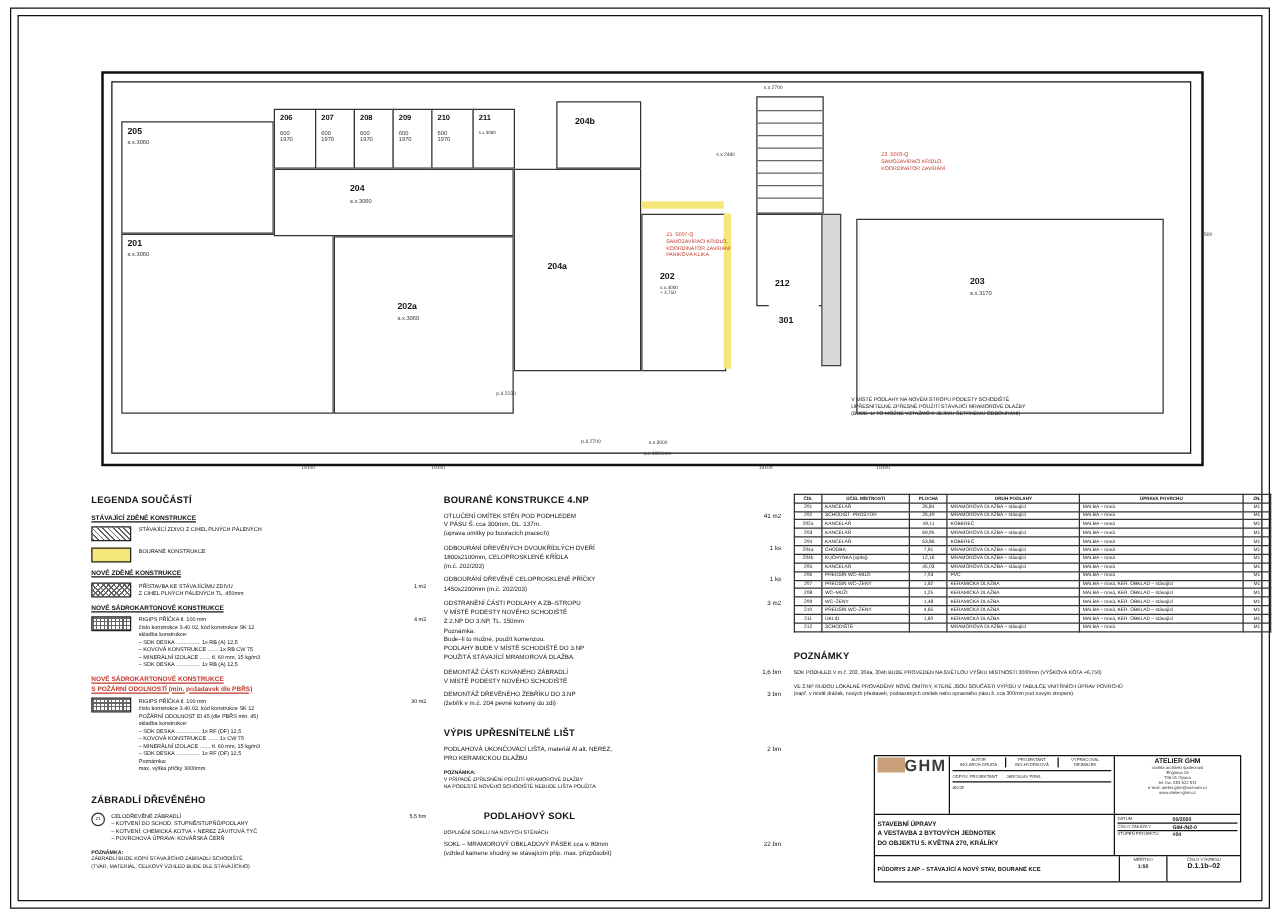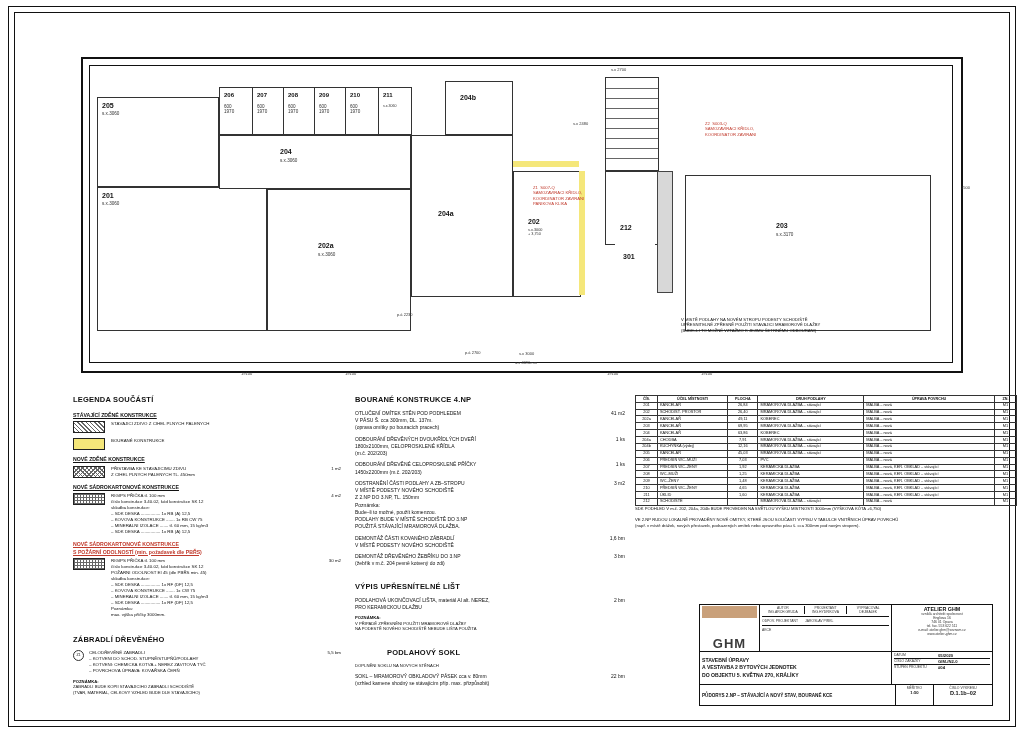--- a/index.html
+++ b/index.html
@@ -520,28 +520,29 @@
               <td class="c">212</td>
               <td>SCHODIŠTĚ</td>
               <td class="c"></td>
               <td>MRAMOROVÁ DLAŽBA – stávající</td>
               <td>MALBA – nová</td>
               <td class="c">M1</td>
             </tr>
         </tbody>
       </table>
 
+      <h3 style="margin-top:14px;">POZNÁMKY</h3>
       <div class="mini" style="margin-bottom:6px;">SDK PODHLED V m.č. 202, 204a, 204b BUDE PROVEDEN NA SVĚTLOU VÝŠKU MÍSTNOSTI 3000mm (VÝŠKOVÁ KÓTA +6,750)</div>
       <div class="mini" style="white-space:pre-line;">VE 2.NP RUDOU LOKÁLNĚ PROVÁDĚNY NOVÉ OMÍTKY, KTERÉ JSOU SOUČÁSTÍ VÝPISU V TABULCE VNITŘNÍCH ÚPRAV POVRCHŮ
 (např. v místě drážek, nových přestaveb, podsazených omítek nebo opravného pásu š. cca 300mm pod novým stropem).</div>
     </div>
 
     <div class="titleblock">
       <div class="tb-row" style="height:46px;">
-        <div class="tb-cell" style="width:60px;display:flex;flex-direction:column;justify-content:space-between;">
+        <div class="tb-cell" style="width:60px;display:flex;flex-direction:row;justify-content:flex-start;">
           <div class="ghm-swatch"></div>
           <div class="ghm-logo">GHM</div>
         </div>
         <div class="tb-cell" style="width:132px;">
           <div style="display:flex;">
             <div style="flex:1;border-right:0.5px solid #111;">
               <div class="tb-h" style="text-align:center;">AUTOR</div>
               <div class="tb-h" style="text-align:center;">ING.ARCH.GRUDA</div>
             </div>
             <div style="flex:1;border-right:0.5px solid #111;">

